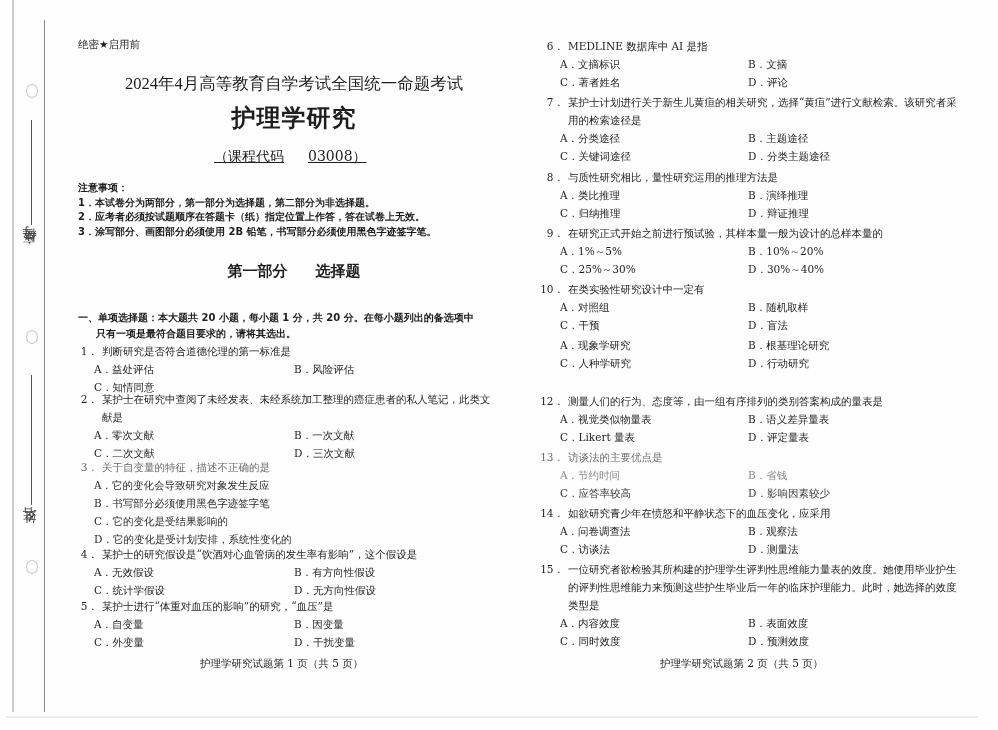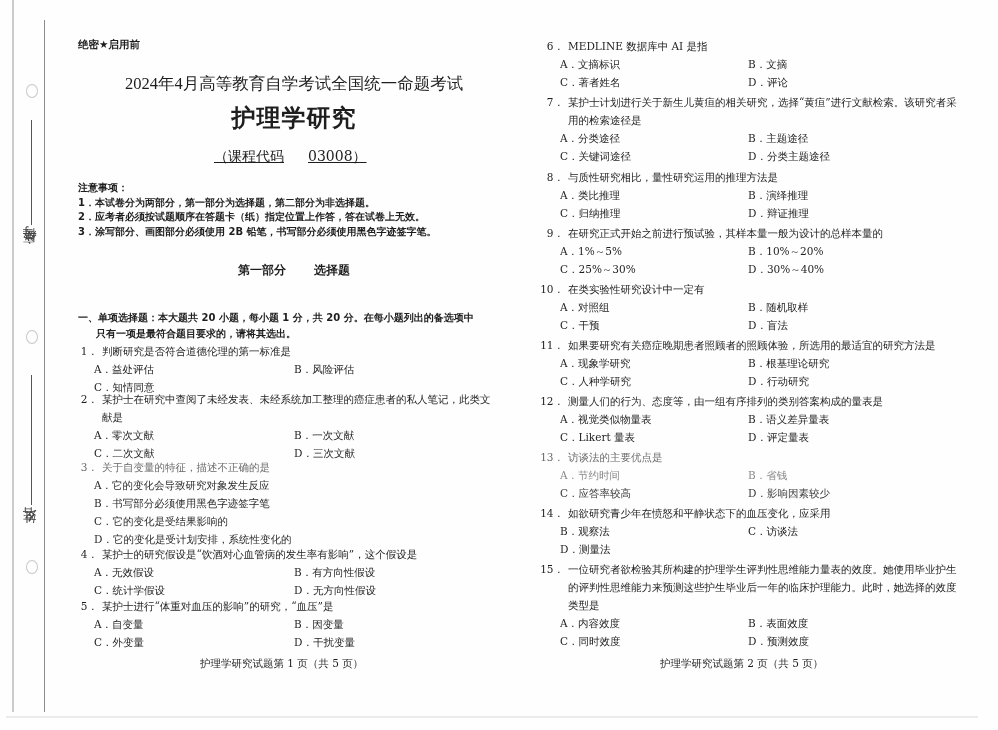--- a/index.html
+++ b/index.html
@@ -38,28 +38,28 @@
     .bottom-edge {
       position: absolute; left: 6px; right: 20px; top: 716px; height: 2px;
       background: #e9ecea;
     }
 
     
     .page { position: absolute; top: 0; }
     .page-left { left: 74px; width: 430px; }
     .page-right { left: 540px; width: 440px; }
 
-    .secret { position: absolute; left: 4px; top: 38px; font-family: "DejaVu Sans", sans-serif; font-size: 10.5px; font-weight: bold; }
+    .secret { position: absolute; left: 4px; top: 38px; font-family: "DejaVu Sans", sans-serif; font-size: 10.5px; font-weight: normal; }
     .exam-title { position: absolute; left: 0; width: 440px; top: 73px; text-align: center; font-size: 16.5px; font-family: Liberation Serif, serif; }
     .course-title { position: absolute; left: 0; width: 440px; top: 102px; text-align: center; font-size: 24px; font-weight: bold; font-family: "DejaVu Sans", sans-serif; letter-spacing: 1px; }
     .course-code { position: absolute; left: 140px; top: 148px; font-size: 14px; }
     .course-code span { margin-right: 24px; text-decoration: underline; }
 
     .notice { position: absolute; left: 4px; top: 181px; font-family: "DejaVu Sans", sans-serif; font-size: 10px; font-weight: bold; line-height: 14.5px; }
-    .section-title { position: absolute; left: 0; width: 440px; top: 262px; text-align: center; font-size: 12px; font-family: "DejaVu Sans", sans-serif; font-weight: bold; }
+    .section-title { position: absolute; left: 0; width: 440px; top: 262px; text-align: center; font-size: 15px; font-family: "DejaVu Sans", sans-serif; font-weight: bold; }
     .section-title span { margin: 0 14px; }
 
     .instr { position: absolute; left: 4px; top: 310px; width: 410px; font-family: "DejaVu Sans", sans-serif; font-size: 10px; font-weight: bold; line-height: 16px; }
     .instr .second { padding-left: 18px; }
 
     .q { position: absolute; font-size: 10.5px; line-height: 18px; }
     .q .stem { display: flex; }
     .q .num { width: 24px; text-align: right; padding-right: 4px; flex-shrink: 0; }
     .q .stem-text { flex: 1; }
     .q .opts { display: grid; grid-template-columns: 200px 200px; padding-left: 20px; }
@@ -237,24 +237,20 @@
         </div>
       <div class="opts" style="grid-template-columns:188px 200px;padding-left:24px">
         <span class="opt">A．对照组</span>
         <span class="opt">B．随机取样</span>
         <span class="opt">C．干预</span>
         <span class="opt">D．盲法</span>
       </div>
     </div>
 
     <div class="q" style="left:-4px;top:336px;width:444px">
-      <div class="stem">
-          <span class="num" style="width:28px">11．</span>
-          <span class="stem-text">如果要研究有关癌症晚期患者照顾者的照顾体验，所选用的最适宜的研究方法是</span>
-        </div>
       <div class="opts" style="grid-template-columns:188px 200px;padding-left:24px">
         <span class="opt">A．现象学研究</span>
         <span class="opt">B．根基理论研究</span>
         <span class="opt">C．人种学研究</span>
         <span class="opt">D．行动研究</span>
       </div>
     </div>
 
     <div class="q" style="left:-4px;top:392px;width:444px">
       <div class="stem">
@@ -281,20 +277,21 @@
         <span class="opt" style="color:#3a3a3a">D．影响因素较少</span>
       </div>
     </div>
 
     <div class="q" style="left:-4px;top:504px;width:444px">
       <div class="stem">
           <span class="num" style="width:28px">14．</span>
           <span class="stem-text">如欲研究青少年在愤怒和平静状态下的血压变化，应采用</span>
         </div>
       <div class="opts" style="grid-template-columns:188px 200px;padding-left:24px">
+        <span class="opt">A．问卷调查法</span>
         <span class="opt">B．观察法</span>
         <span class="opt">C．访谈法</span>
         <span class="opt">D．测量法</span>
       </div>
     </div>
 
     <div class="q" style="left:-4px;top:560px;width:424px">
       <div class="stem">
           <span class="num" style="width:28px">15．</span>
           <span class="stem-text">一位研究者欲检验其所构建的护理学生评判性思维能力量表的效度。她使用毕业护生的评判性思维能力来预测这些护生毕业后一年的临床护理能力。此时，她选择的效度类型是</span>

